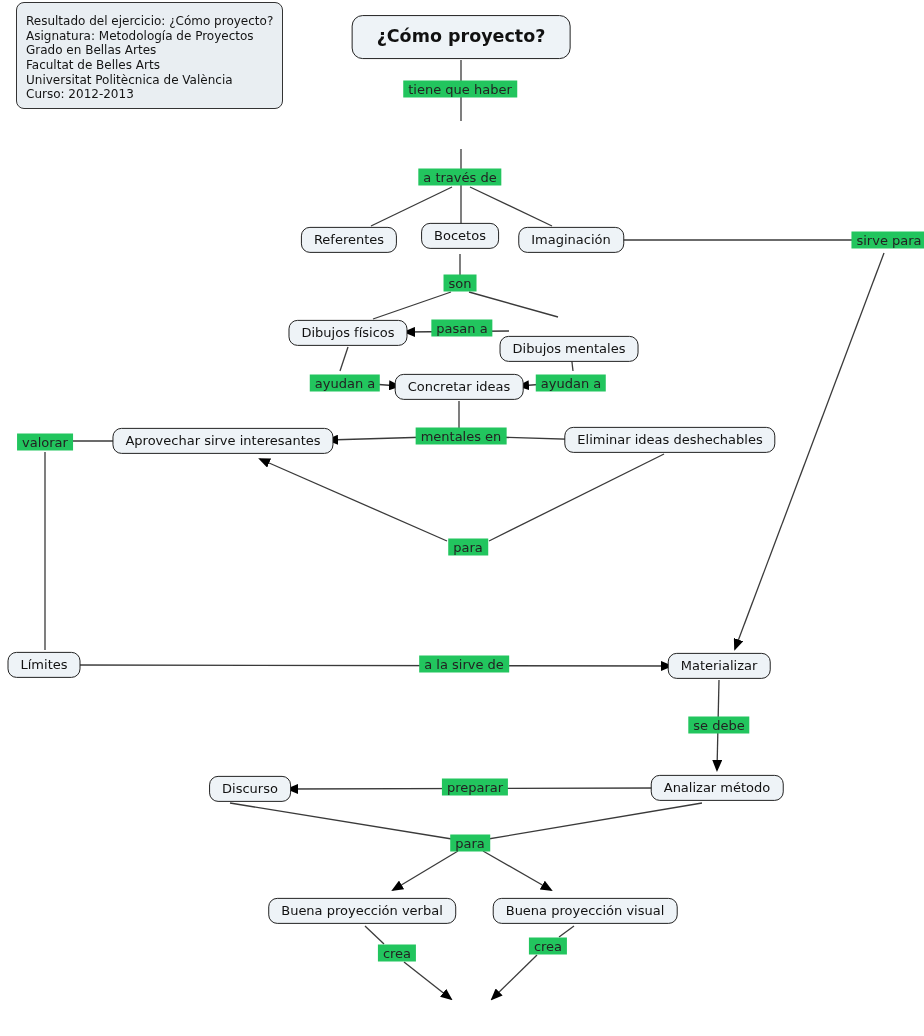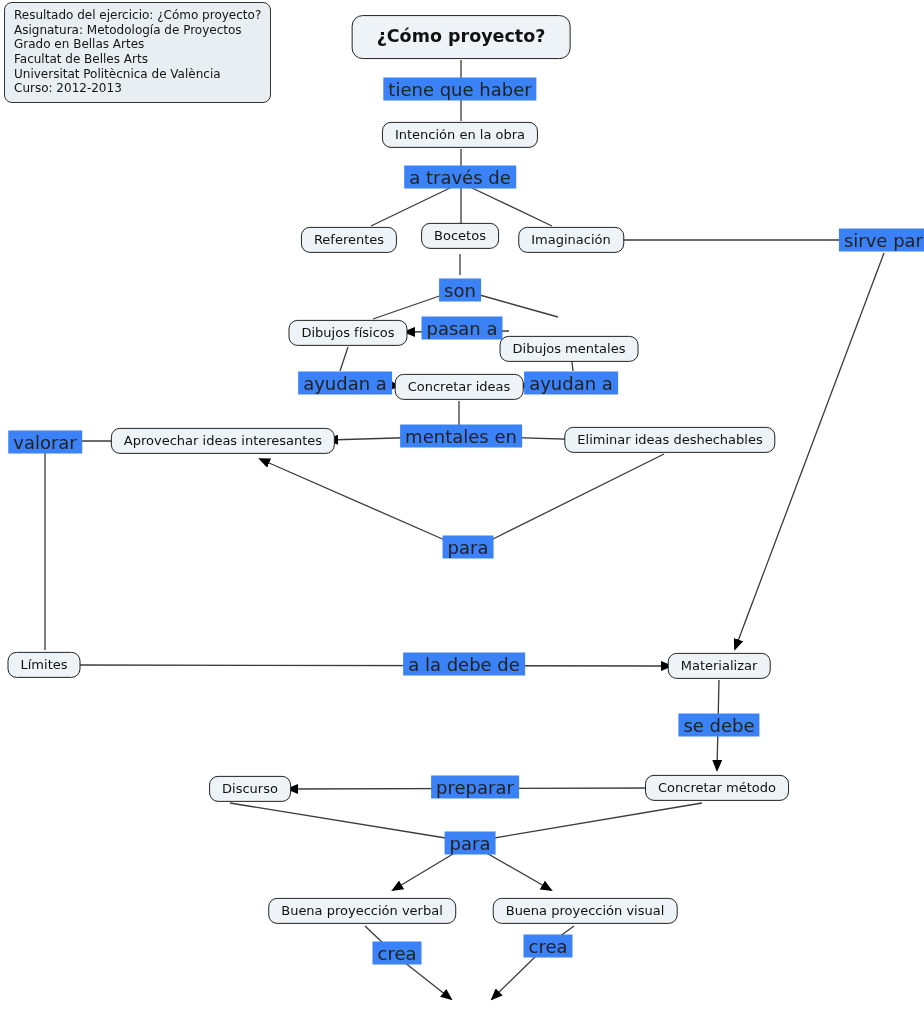--- a/index.html
+++ b/index.html
@@ -15,28 +15,28 @@
     border:1.4px solid var(--node-border,#222222);
     border-radius:9px;padding:4px 12px;font-size:13px;line-height:1.25;
     color:#111;white-space:nowrap;box-sizing:border-box;text-align:center;
   }
   .node.title{
     font-size:17.5px;font-weight:bold;padding:10px 24px;border-radius:11px;
     border-width:1.6px;
   }
   .llabel{
     position:absolute;z-index:2;transform:translate(-50%,-50%);
-    background:#3b82f6;padding:1px 5px;font-size:18px;color:#222;
+    background:#22c55e;padding:1px 5px;font-size:13px;color:#222;
     white-space:nowrap;
   }
   .infobox{
-    position:absolute;left:4px;top:2px;z-index:3;
+    position:absolute;left:16px;top:2px;z-index:3;
     background:var(--info-fill,#e9eef2);
     border:1.2px solid #333;border-radius:8px;
-    padding:5px 9px 6px 9px;font-size:12px;line-height:1.22;color:#141414;
+    padding:11px 9px 6px 9px;font-size:12px;line-height:1.22;color:#141414;
     white-space:nowrap;
   }
 </style>
 </head>
 <body>
 
 <div id="canvas">
 
   <svg class="wires" width="924" height="1036" viewBox="0 0 924 1036">
     <defs>
@@ -101,46 +101,45 @@
   <div class="infobox">
     <div>Resultado del ejercicio: ¿Cómo proyecto?</div>
     <div>Asignatura: Metodología de Proyectos</div>
     <div>Grado en Bellas Artes</div>
     <div>Facultat de Belles Arts</div>
     <div>Universitat Politècnica de València</div>
     <div>Curso: 2012-2013</div>
   </div>
 
   <div class="node title" style="left:461px;top:37px">¿Cómo proyecto?</div>
-  <div class="node" style="left:460px;top:135px">Intención en la obra</div>
   <div class="node" style="left:349px;top:240px">Referentes</div>
   <div class="node" style="left:460px;top:236px">Bocetos</div>
   <div class="node" style="left:571px;top:240px">Imaginación</div>
   <div class="node" style="left:348px;top:333px">Dibujos físicos</div>
   <div class="node" style="left:569px;top:349px">Dibujos mentales</div>
   <div class="node" style="left:459px;top:387px">Concretar ideas</div>
-  <div class="node" style="left:223px;top:441px">Aprovechar ideas interesantes</div>
+  <div class="node" style="left:223px;top:441px">Aprovechar sirve interesantes</div>
   <div class="node" style="left:670px;top:440px">Eliminar ideas deshechables</div>
   <div class="node" style="left:44px;top:665px">Límites</div>
   <div class="node" style="left:719px;top:666px">Materializar</div>
   <div class="node" style="left:250px;top:789px">Discurso</div>
-  <div class="node" style="left:717px;top:788px">Concretar método</div>
+  <div class="node" style="left:717px;top:788px">Analizar método</div>
   <div class="node" style="left:585px;top:911px">Buena proyección visual</div>
   <div class="node" style="left:362px;top:911px">Buena proyección verbal</div>
 
   <div class="llabel" style="left:460px;top:89px">tiene que haber</div>
   <div class="llabel" style="left:460px;top:177px">a través de</div>
   <div class="llabel" style="left:889px;top:240px">sirve para</div>
-  <div class="llabel" style="left:460px;top:290px">son</div>
+  <div class="llabel" style="left:460px;top:283px">son</div>
   <div class="llabel" style="left:462px;top:328px">pasan a</div>
   <div class="llabel" style="left:345px;top:383px">ayudan a</div>
   <div class="llabel" style="left:571px;top:383px">ayudan a</div>
   <div class="llabel" style="left:461px;top:436px">mentales en</div>
   <div class="llabel" style="left:45px;top:442px">valorar</div>
   <div class="llabel" style="left:468px;top:547px">para</div>
-  <div class="llabel" style="left:464px;top:664px">a la debe de</div>
+  <div class="llabel" style="left:464px;top:664px">a la sirve de</div>
   <div class="llabel" style="left:719px;top:725px">se debe</div>
   <div class="llabel" style="left:475px;top:787px">preparar</div>
   <div class="llabel" style="left:470px;top:843px">para</div>
   <div class="llabel" style="left:397px;top:953px">crea</div>
   <div class="llabel" style="left:548px;top:946px">crea</div>
 
 </div>
 
 </body></html>

